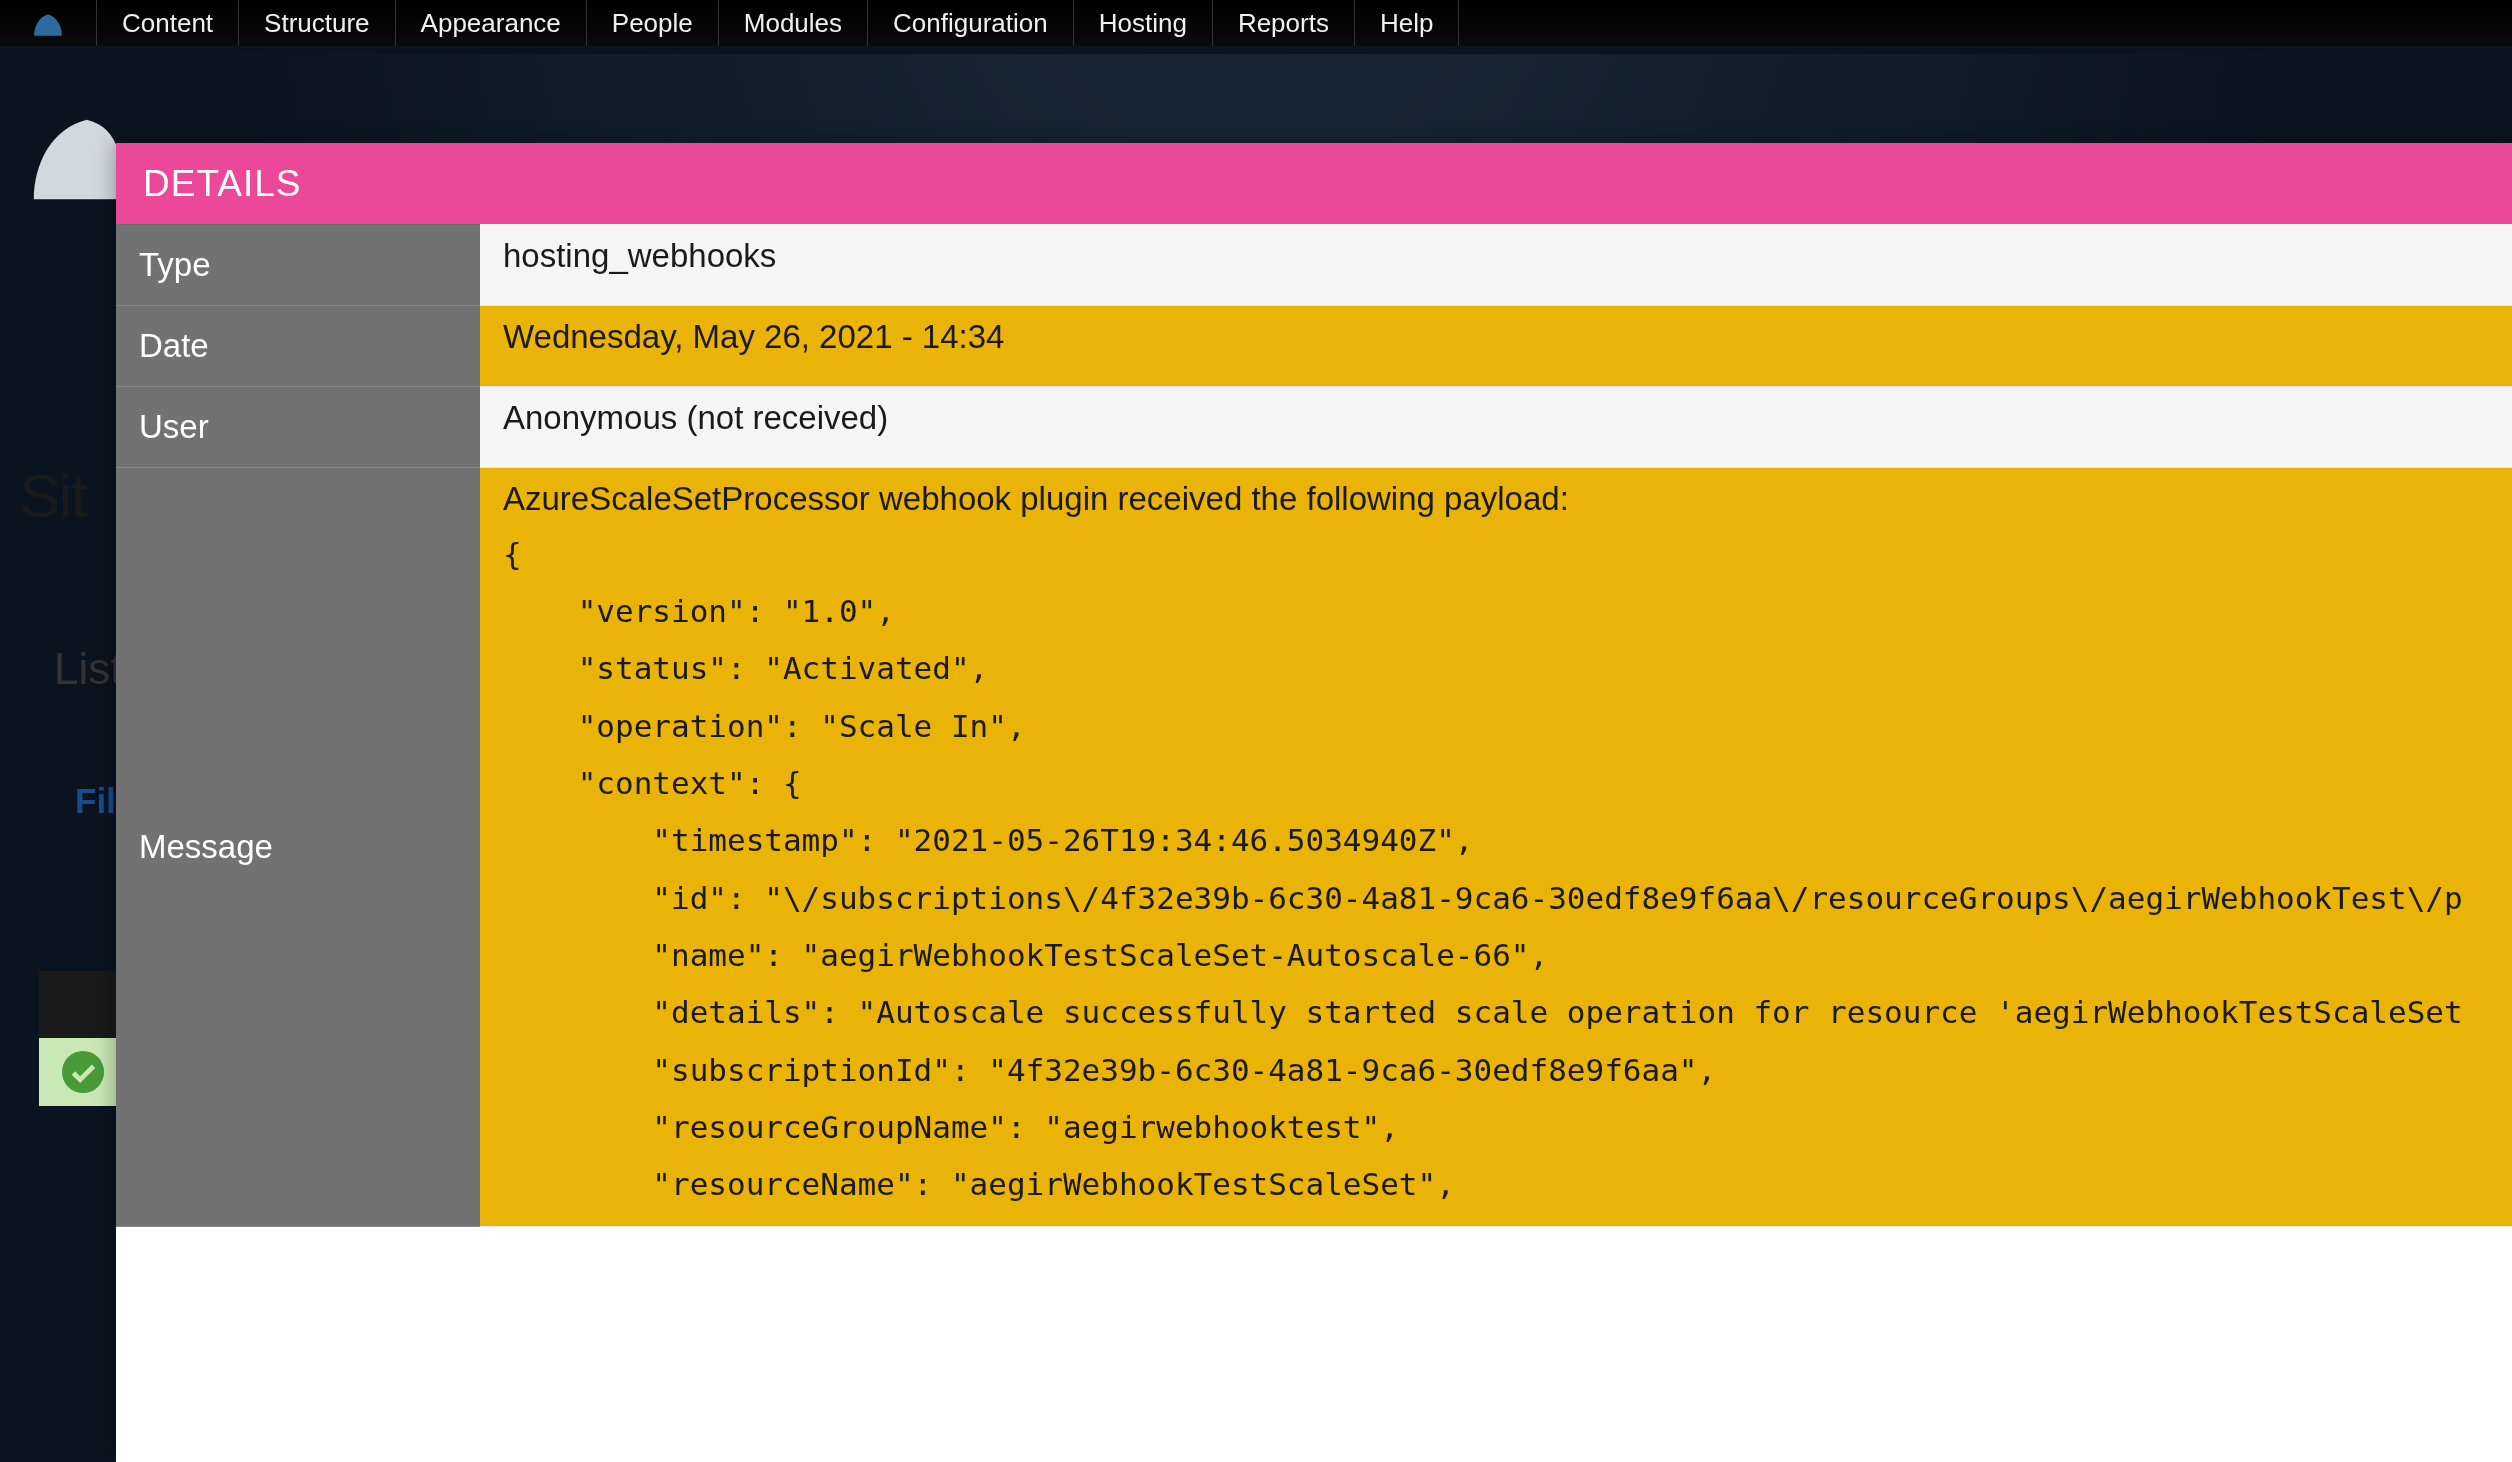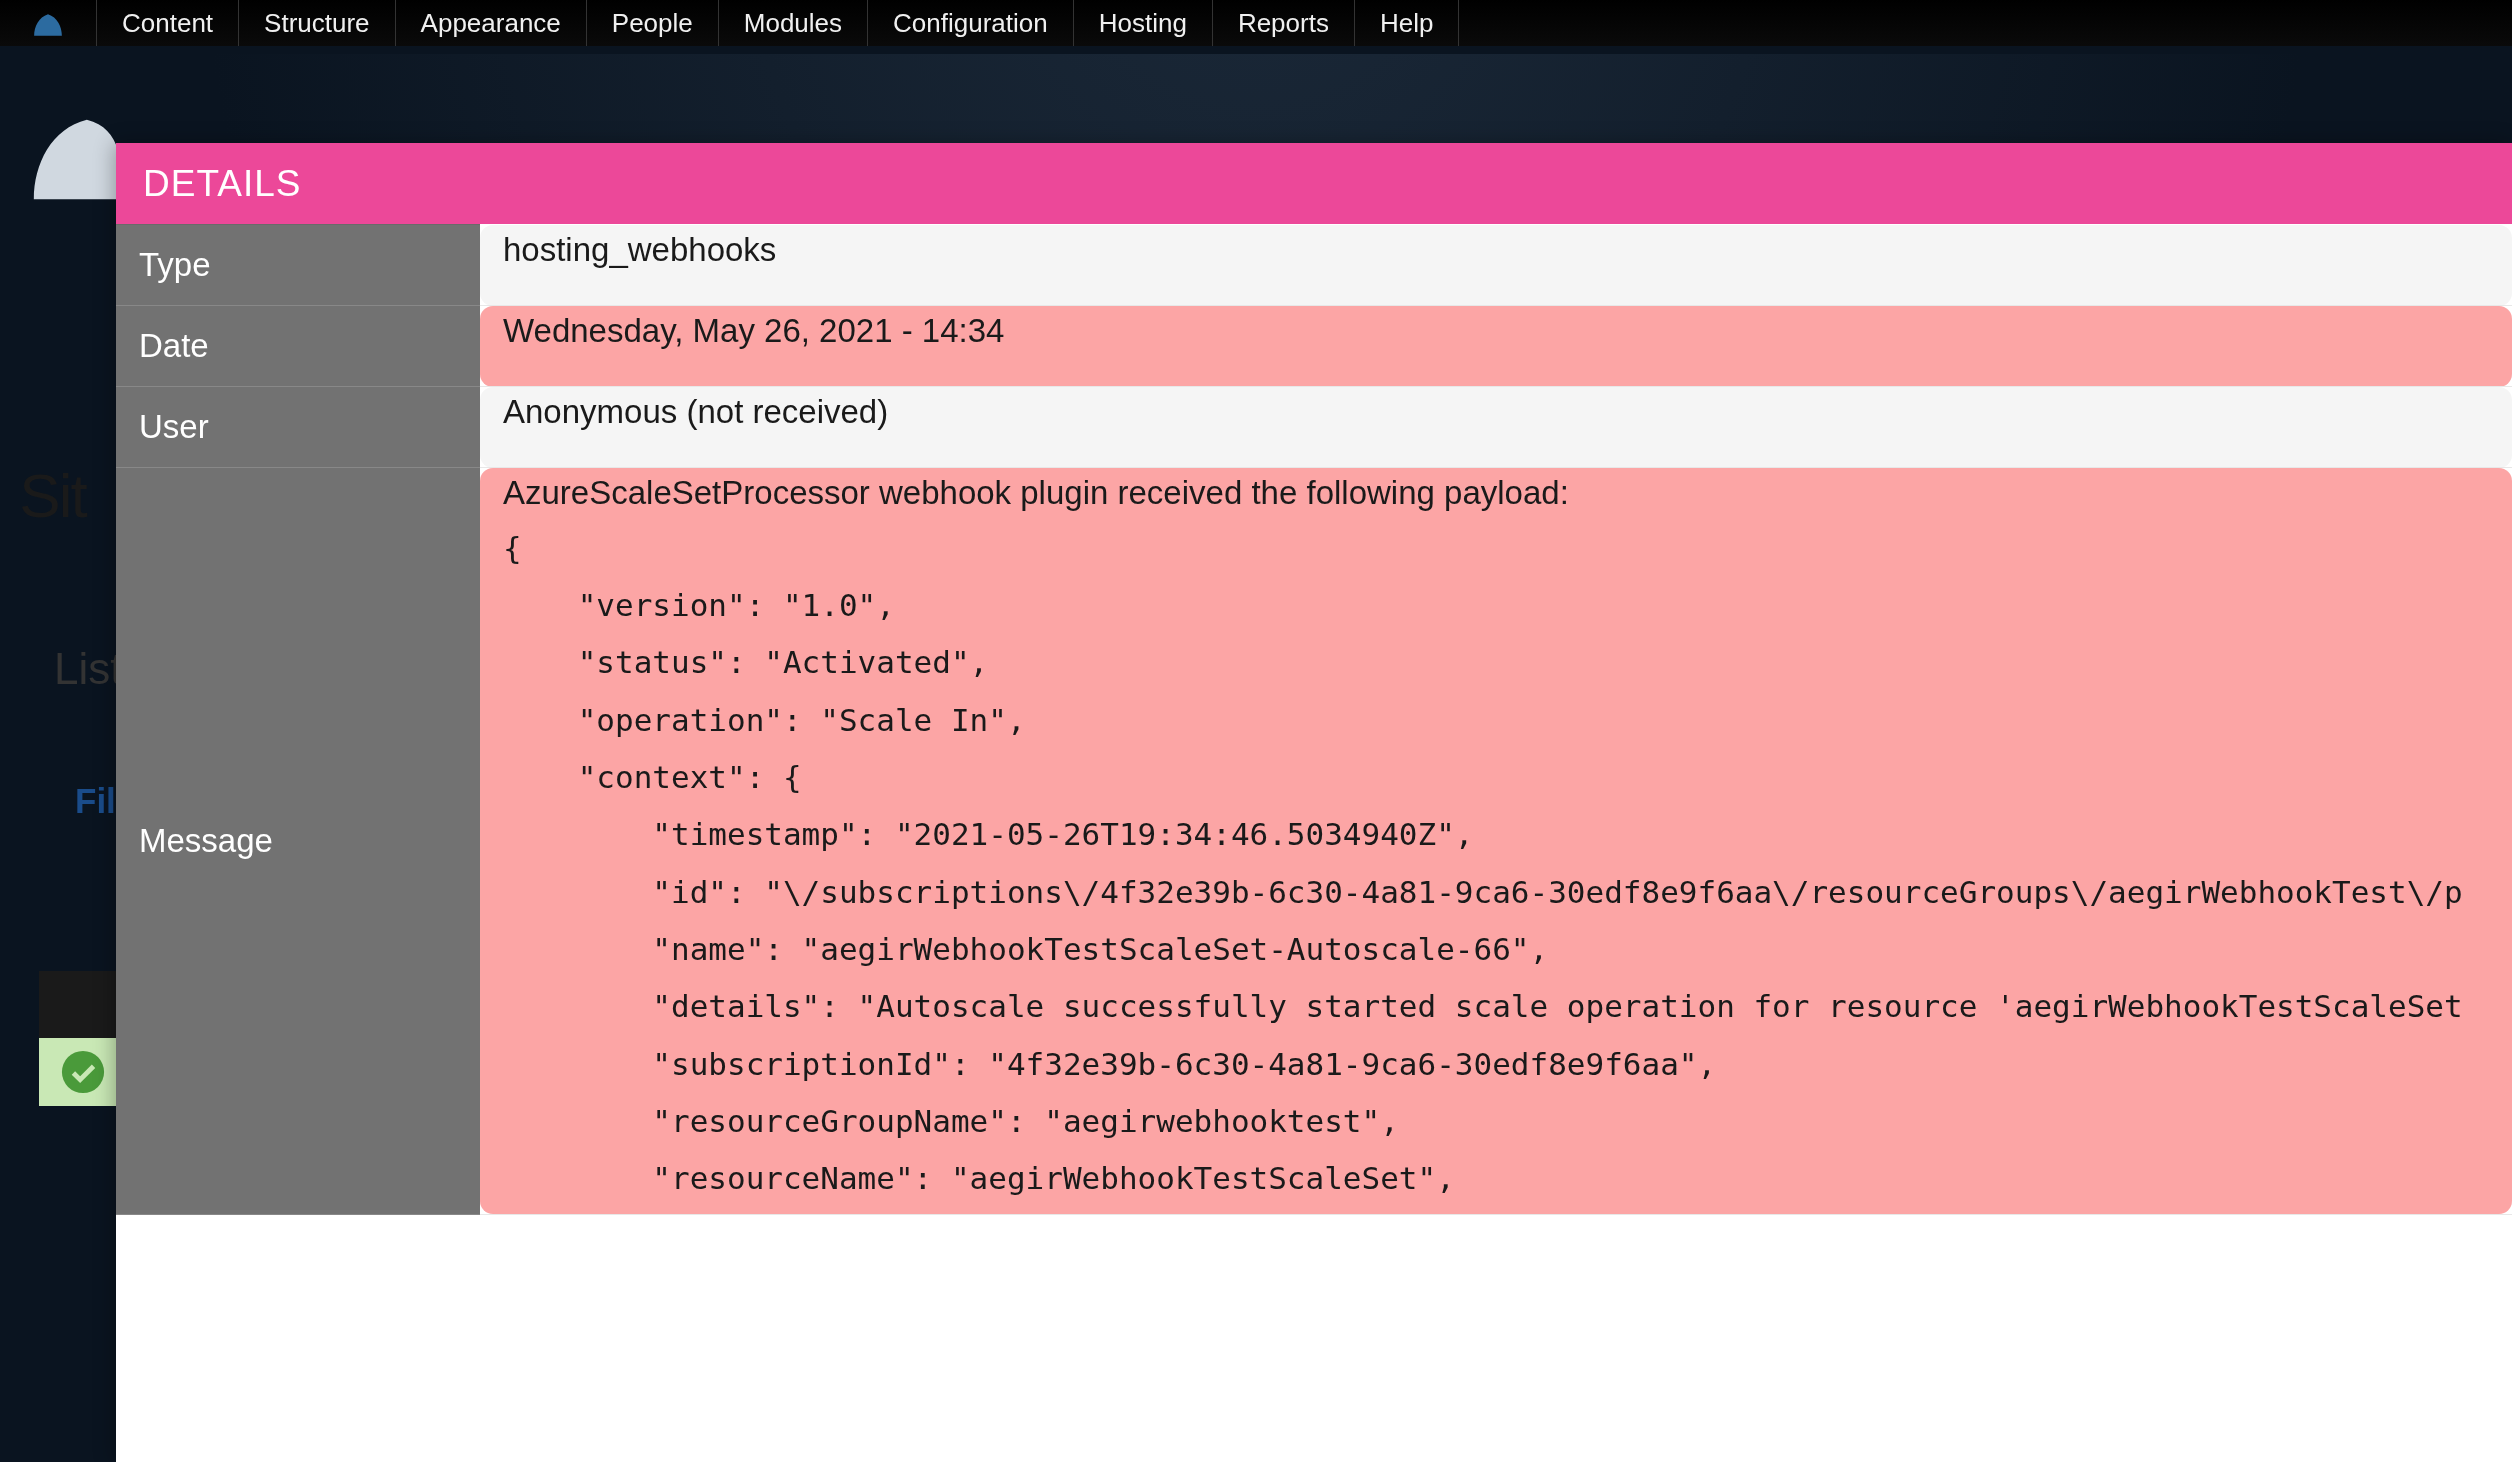--- a/index.html
+++ b/index.html
@@ -119,27 +119,26 @@
     text-align: left;
     padding: 21px 23px;
     width: 364px;
     border-top: 1.9px solid #6a6a6a;
     border-bottom: 1.9px solid #888;
     vertical-align: top;
   }
   .details-table td {
     font-size: 33px;
     color: #1a1a1a;
-    padding: 6px 23px;
+    padding: 12px 23px;
     border-bottom: 1px solid #e8e8e8;
     vertical-align: top;
-    border-radius: 13px;
   }
   .details-table tr.odd td { background: #f5f5f5; }
-  .details-table tr.even td { background: #fca5a5; }
+  .details-table tr.even td { background: #eab308; }
   .details-table a {
     color: #1a4c8a;
     text-decoration: none;
   }
   .details-table .msg-intro {
     font-size: 33px;
     color: #1a1a1a;
     margin-bottom: 7.7px;
   }
   .details-table pre {

